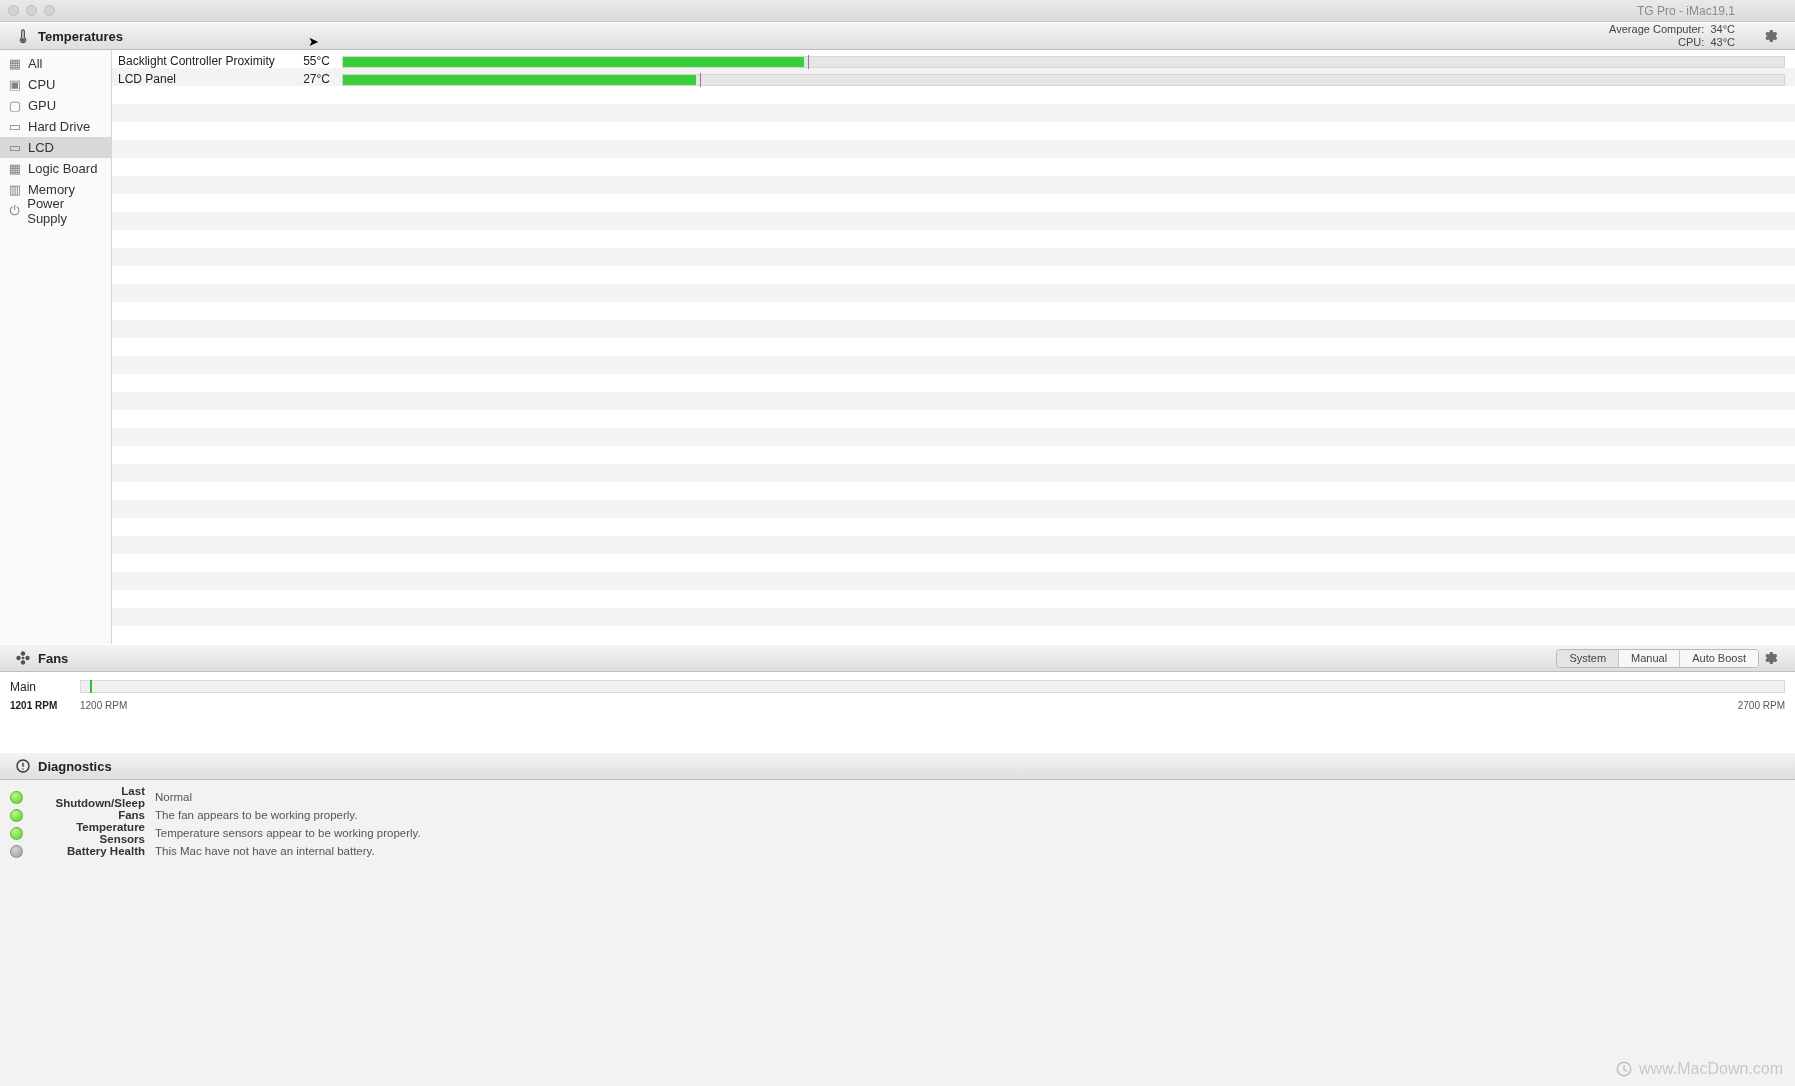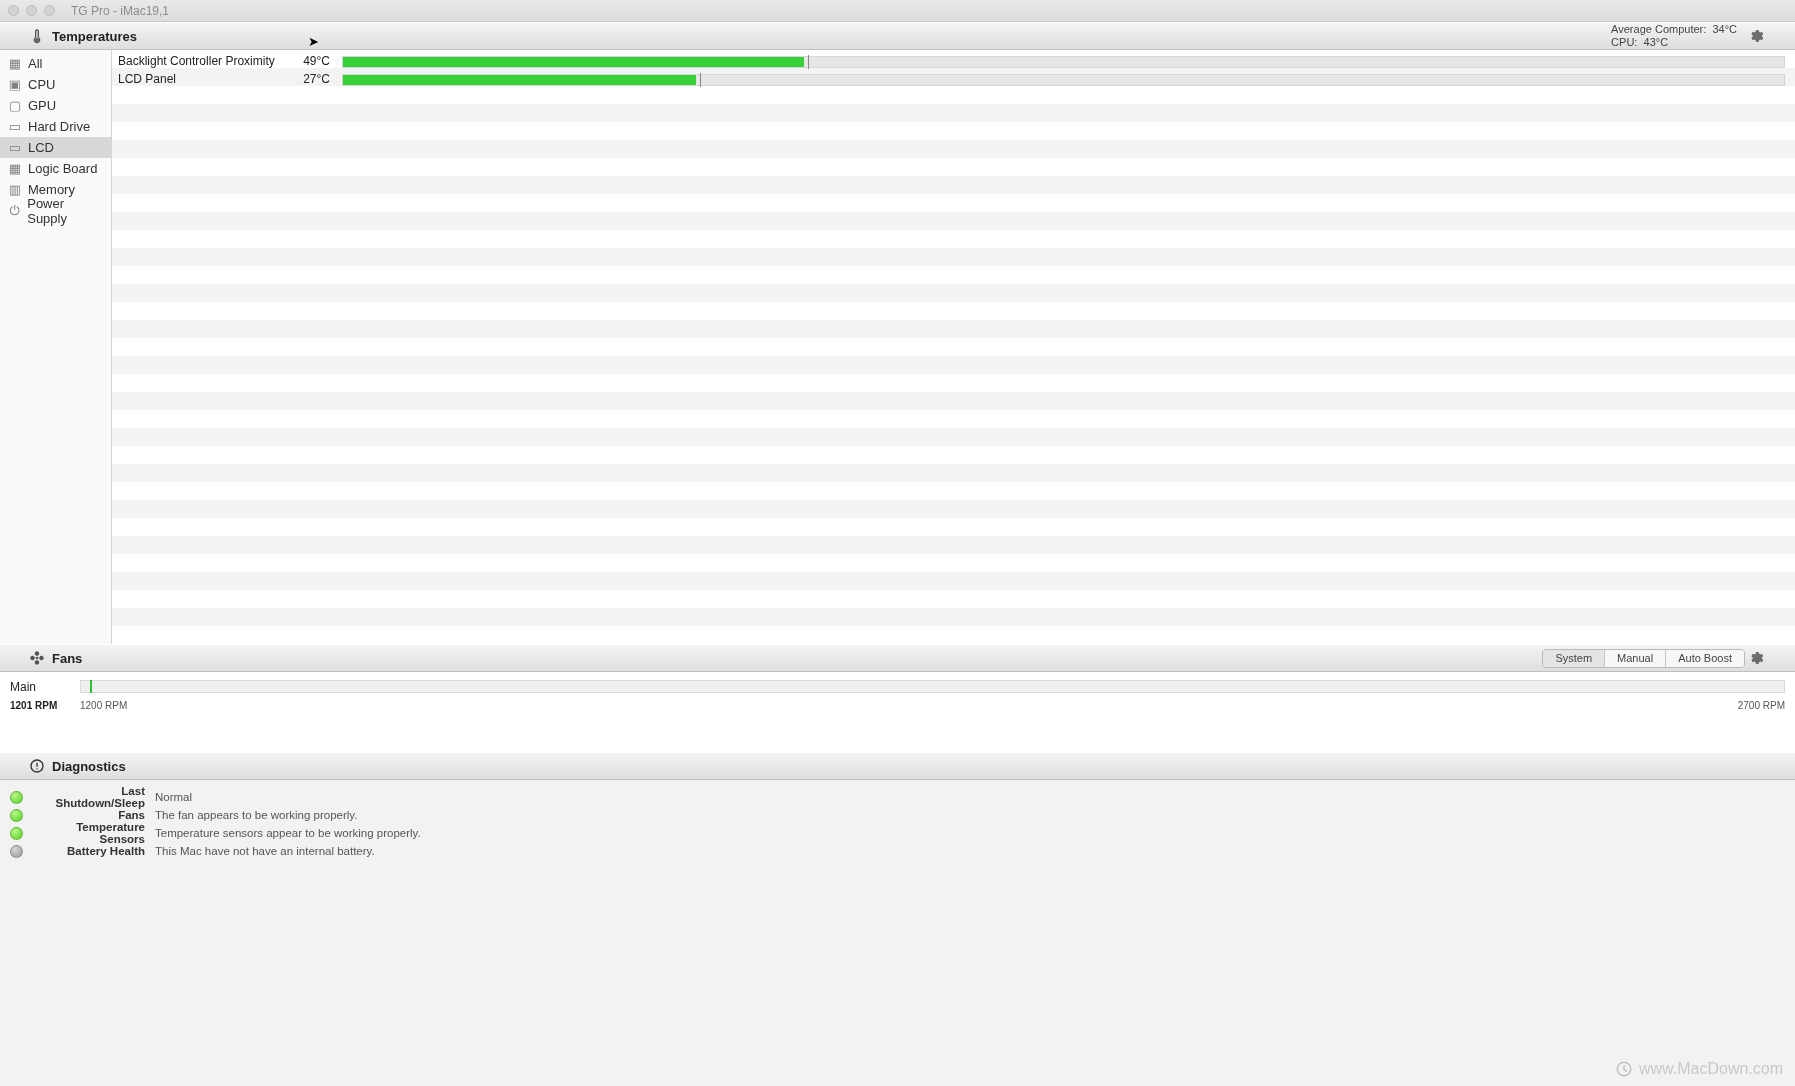--- a/index.html
+++ b/index.html
@@ -1,27 +1,27 @@
 <!DOCTYPE html>
 <html><head>
 <meta charset="utf-8">
 <style>
   * { margin: 0; padding: 0; box-sizing: border-box; font-family: -apple-system, "Helvetica Neue", Arial, sans-serif; }
   body { background: #f2f2f2; width: 1795px; height: 1086px; overflow: hidden; color: #222; }
 
   .titlebar { height: 22px; background: linear-gradient(#e9e9e9,#dcdcdc); border-bottom: 1px solid #c6c6c6; display:flex; align-items:center; padding:0 8px; }
   .traffic { display:flex; gap:7px; }
   .traffic span { width:11px; height:11px; border-radius:50%; background:#d3d3d3; border:1px solid #bcbcbc; }
-  .title-text { flex:1; text-align:left; font-size:12px; color:#8b8b8b;padding-left:16px; }
-
-  .panel-header { height:28px; background:linear-gradient(#f4f4f4,#dedede); border-top:1px solid #fff; border-bottom:1px solid #bfbfbf; display:flex; align-items:center; padding:0 28px; }
+  .title-text { flex:1; text-align:right; font-size:12px; color:#8b8b8b;padding-left:16px; }
+
+  .panel-header { height:28px; background:linear-gradient(#f4f4f4,#dedede); border-top:1px solid #fff; border-bottom:1px solid #bfbfbf; display:flex; align-items:center; padding:0 14px; }
   .panel-header .icon { width:18px; display:flex; justify-content:center; }
   .panel-title { font-weight:600; font-size:13px; margin-left:6px; }
   .hdr-spacer { flex:1; }
-  .avg-box { text-align:left; font-size:11px; line-height:13px; color:#444; margin-right:8px; }
+  .avg-box { text-align:right; font-size:11px; line-height:13px; color:#444; margin-right:24px; }
   .avg-row { white-space:nowrap; }
   .gear { width:22px; height:22px; display:flex; align-items:center; justify-content:center; cursor:pointer; color:#6d6d6d; }
 
   .temps-body { display:flex; height:594px; background:#fff; }
   .sidebar { width:112px; border-right:1px solid #d4d4d4; background:#fafafa; padding-top:3px; }
   .sb-item { display:flex; align-items:center; gap:6px; padding:3px 8px; font-size:13px; color:#333; cursor:pointer; height:21px; }
   .sb-item.selected { background:#d8d8d8; }
   .sb-icon { width:14px; height:14px; display:flex; align-items:center; justify-content:center; color:#808080; }
 
   .rows { flex:1; overflow:hidden; }
@@ -128,21 +128,21 @@
         <span>Memory</span>
       </div>
       <div class="sb-item">
         <span class="sb-icon">⏻</span>
         <span>Power Supply</span>
       </div>
     </div>
   <div class="rows" id="rows">
       <div class="row">
         <div class="name">Backlight Controller Proximity</div>
-        <div class="temp">49°C</div>
+        <div class="temp">55°C</div>
         <div class="bar-track">
           <div class="bar-fill" style="width:32%"></div>
           <div class="bar-mark" style="left:32.3%"></div>
         </div>
       </div>
       <div class="row">
         <div class="name">LCD Panel</div>
         <div class="temp">27°C</div>
         <div class="bar-track">
           <div class="bar-fill" style="width:24.5%"></div>

